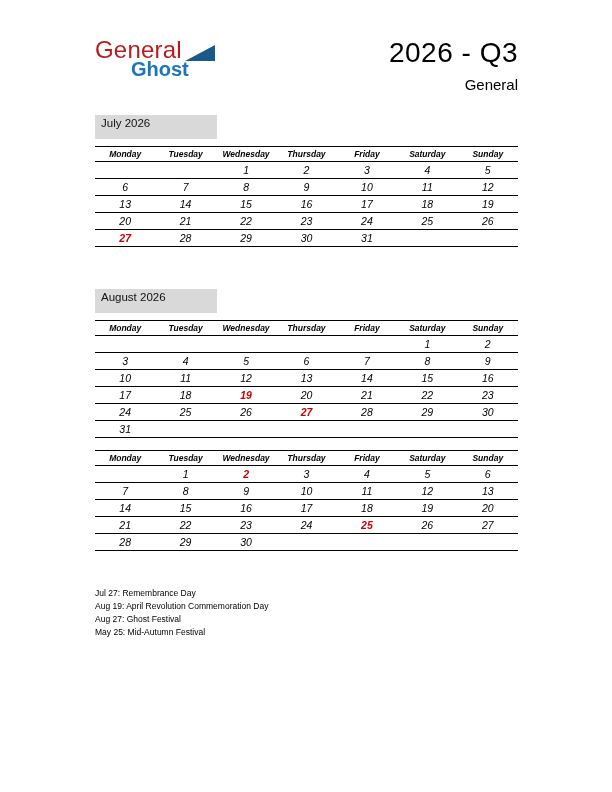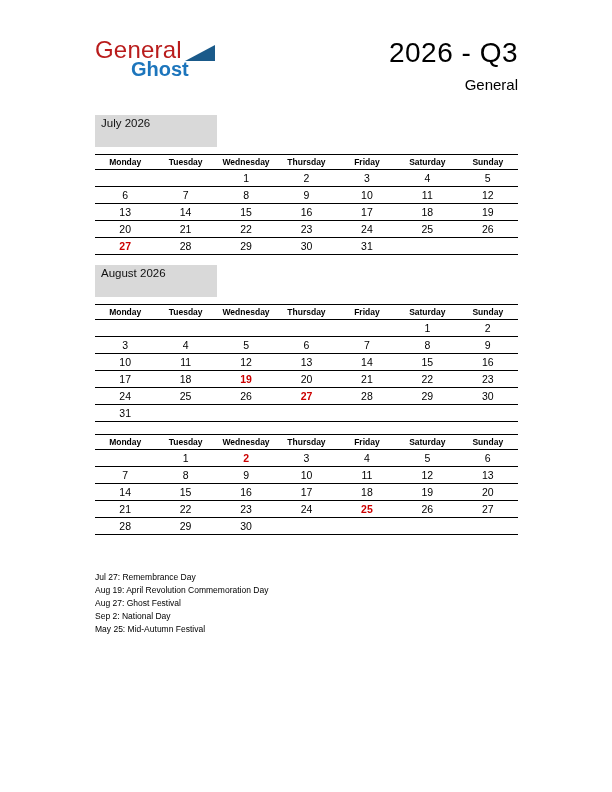--- a/index.html
+++ b/index.html
@@ -57,38 +57,39 @@
     text-align: center;
   }
   .country-subtitle {
     font-size: 15px;
     font-weight: 400;
     margin-top: 7px;
   }
   
   .month { width: 100%; }
   .month.m0 { margin-top: 22px; }
-  .month.m1 { margin-top: 10px; }
+  .month.m1 { margin-top: 42px; }
   .month.m2 { margin-top: 12px; }
   .month-bar {
     width: 122px;
-    height: 32px;
+    height: 24px;
     line-height: 17px;
     background: var(--month-bg, #d9d9d9);
     font-size: 11.5px;
     font-weight: 400;
     color: #111;
     padding-left: 6px;
     box-sizing: border-box;
     margin-bottom: 7px;
   }
   table.cal {
     width: 100%;
     border-collapse: collapse;
     table-layout: fixed;
+    font-style: italic;
   }
   table.cal thead tr {
     border-top: 1px solid #000;
     border-bottom: 1px solid #000;
   }
   table.cal tbody tr {
     border-bottom: 1px solid #000;
   }
   table.cal th {
     font-size: 8.5px;
@@ -334,17 +335,16 @@
             <td></td>
           </tr>
         </tbody>
     </table>
   </section>
 
   <div class="notes">
     <div>Jul 27: Remembrance Day</div>
     <div>Aug 19: April Revolution Commemoration Day</div>
     <div>Aug 27: Ghost Festival</div>
-    <div>Sep 2: National Day</div>
     <div>May 25: Mid-Autumn Festival</div>
   </div>
 
 </div>
 
 </body></html>

